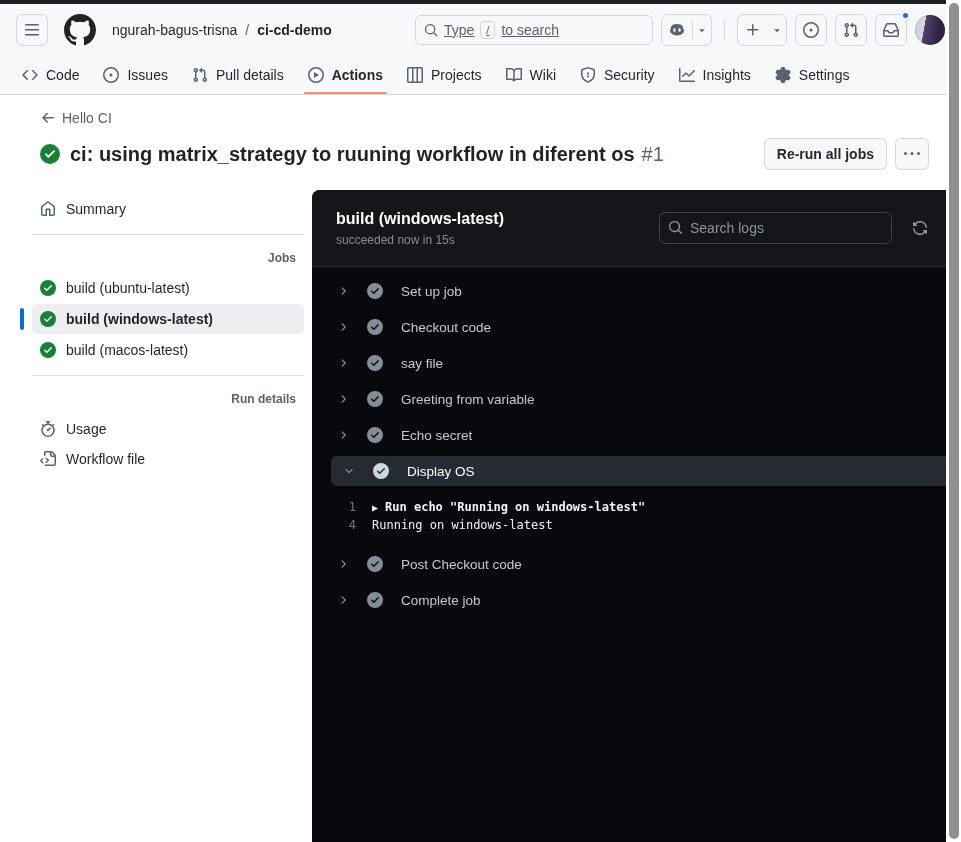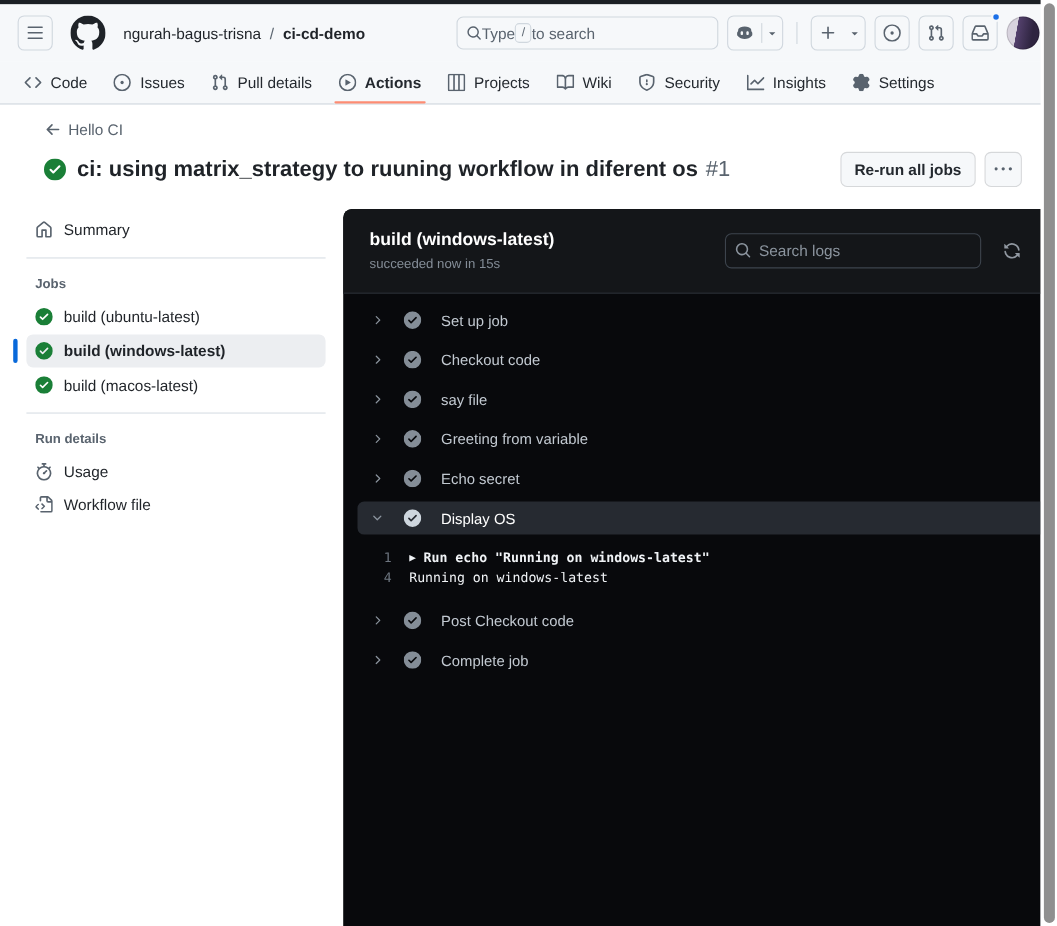--- a/index.html
+++ b/index.html
@@ -17,21 +17,21 @@
     border:1px solid #d0d7de; border-radius:6px; background:transparent; cursor:pointer; color:#59636e; flex:none; }
   .icon-btn svg { width:16px; height:16px; fill:#59636e; }
   .gh-logo { width:32px; height:32px; margin:0 8px; flex:none; display:flex; align-items:center; justify-content:center; }
   .gh-logo svg { width:32px; height:32px; fill:#1f2328; }
   .breadcrumb { display:flex; align-items:center; gap:8px; font-size:14px; color:#1f2328; white-space:nowrap; }
   .breadcrumb .owner { color:#1f2328; }
   .breadcrumb .sep { color:#59636e; }
   .breadcrumb .repo { font-weight:700; }
   .hdr-spacer { flex:1; }
   .search-box { width:238px; height:30px; border:1px solid #d0d7de; border-radius:6px; display:flex;
-    align-items:center; padding:0 8px; color:#59636e; font-size:14px; background:#f6f8fa; flex:none; cursor:text; }
+    align-items:center; gap:6px; padding:0 8px; color:#59636e; font-size:14px; background:#f6f8fa; flex:none; cursor:text;text-decoration:underline; }
   .search-box svg { width:14px; height:14px; fill:#59636e; flex:none; }
   .slash-key { border:1px solid #d0d7de; border-radius:4px; font-size:11px; padding:0 5px; line-height:16px; color:#59636e; }
   .split-btn { display:flex; border:1px solid #d0d7de; border-radius:6px; overflow:hidden; flex:none; height:32px; }
   .split-btn .seg { display:flex; align-items:center; justify-content:center; background:transparent; border:none; cursor:pointer; height:100%; }
   .split-btn .seg svg { fill:#59636e; }
   .split-btn .seg.main { width:30px; }
   .split-btn .seg.caret { width:18px; }
   .split-divider { width:1px; background:#d0d7de; margin:6px 0; }
   .vdivider { width:1px; height:20px; background:#d0d7de; margin:0 4px; flex:none; }
   .inbox-wrap { position:relative; flex:none; }
@@ -60,21 +60,21 @@
   .run-title { font-size:20px; font-weight:600; color:#1f2328; white-space:nowrap; }
   .run-number { font-size:20px; font-weight:400; color:#59636e; margin-left:7px; }
   .title-spacer { flex:1; }
   .btn { height:32px; padding:0 12px; font-size:14px; font-weight:600; color:#24292f; background:#f6f8fa;
     border:1px solid rgba(31,35,40,0.15); border-radius:6px; cursor:pointer; font-family:inherit; flex:none; }
   .kebab-btn { width:34px; height:32px; margin-left:8px; display:flex; align-items:center; justify-content:center;
     background:#f6f8fa; border:1px solid rgba(31,35,40,0.15); border-radius:6px; cursor:pointer; flex:none; }
   .kebab-btn svg { width:16px; height:16px; fill:#59636e; }
 
   
-  .sidebar { position:absolute; top:194px; left:24px; width:272px; font-size:14px; color:#1f2328; }
+  .sidebar { position:absolute; top:194px; left:32px; width:272px; font-size:14px; color:#1f2328;text-align:right; }
   .side-row { display:flex; align-items:center; gap:10px; height:30px; padding:0 8px; border-radius:6px; cursor:pointer; }
   .side-row svg { width:16px; height:16px; fill:#59636e; flex:none; }
   .side-divider { height:1px; background:#d8dee4; margin:10px 0 10px 0; }
   .side-heading { font-size:12px; font-weight:600; color:#59636e; padding:6px 8px 8px 8px; }
   .job-row { position:relative; display:flex; align-items:center; gap:10px; height:30px; padding:0 8px;
     border-radius:6px; cursor:pointer; color:#1f2328; }
   .job-row + .job-row { margin-top:1px; }
   .job-row svg { width:16px; height:16px; fill:#1a7f37; flex:none; }
   .job-row.selected { background:#eceef1; font-weight:600; }
   .job-row.selected::before { content:""; position:absolute; left:-12px; top:4px; width:4px; height:22px;
@@ -95,21 +95,21 @@
   .log-search svg { position:absolute; left:9px; top:8px; width:15px; height:15px; fill:#8b949e; pointer-events:none; }
   .refresh-btn { width:24px; height:24px; background:transparent; border:none; cursor:pointer; flex:none;
     display:flex; align-items:center; justify-content:center; }
   .refresh-btn svg { width:16px; height:16px; fill:#9198a1; }
 
   .log-body { padding-top:6px; }
   .step-row { display:flex; align-items:center; gap:18px; height:36px; padding-left:25px; cursor:pointer; }
   .step-row .chev { width:12px; height:12px; fill:#8b949e; flex:none; }
   .step-row .check { width:16px; height:16px; fill:#848d97; flex:none; }
   .step-label { font-size:13.5px; color:#c2c9d1; }
-  .step-row.expanded { margin:3px 0 3px 13px; height:30px; padding-left:12px; background:#262a31;
+  .step-row.expanded { margin:3px 0 3px 19px; height:30px; padding-left:12px; background:#262a31;
     border-radius:6px 0 0 6px; }
   .step-row.expanded .check { fill:#ced6de; }
   .step-row.expanded .step-label { color:#ffffff; }
   .log-lines { padding:9px 0 12px 0; font-family:"DejaVu Sans Mono","Liberation Mono",monospace; font-size:12px; }
   .log-line { display:flex; align-items:center; height:18px; }
   .log-line .lnum { width:60px; text-align:right; padding-right:16px; color:#6e7680; flex:none; }
   .log-line .lmarker { color:#f0f3f6; margin-right:7px; font-size:10px; }
   .log-line .ltext { color:#f0f3f6; white-space:pre; }
   .log-line.cmd .ltext { font-weight:700; }
 

